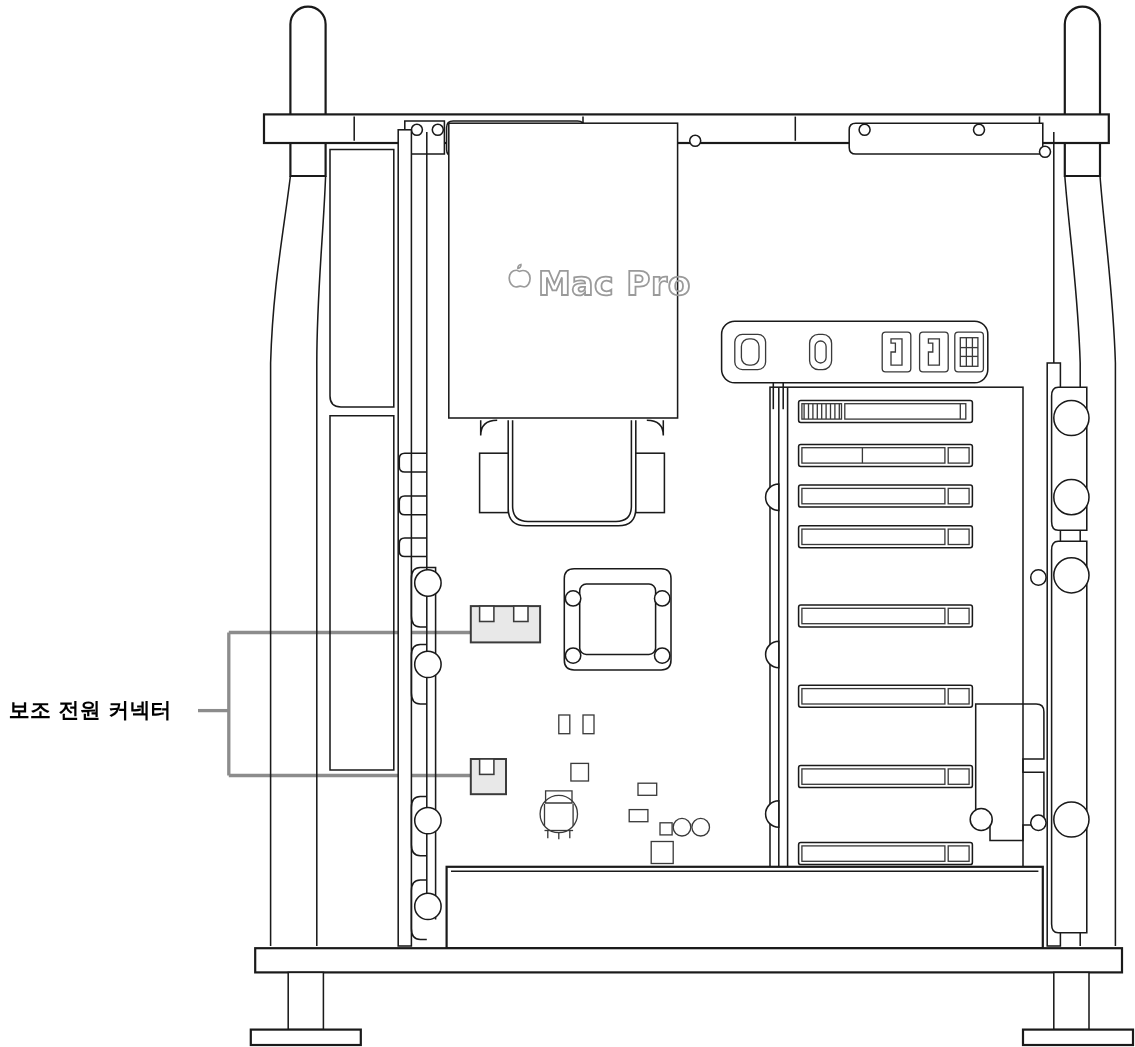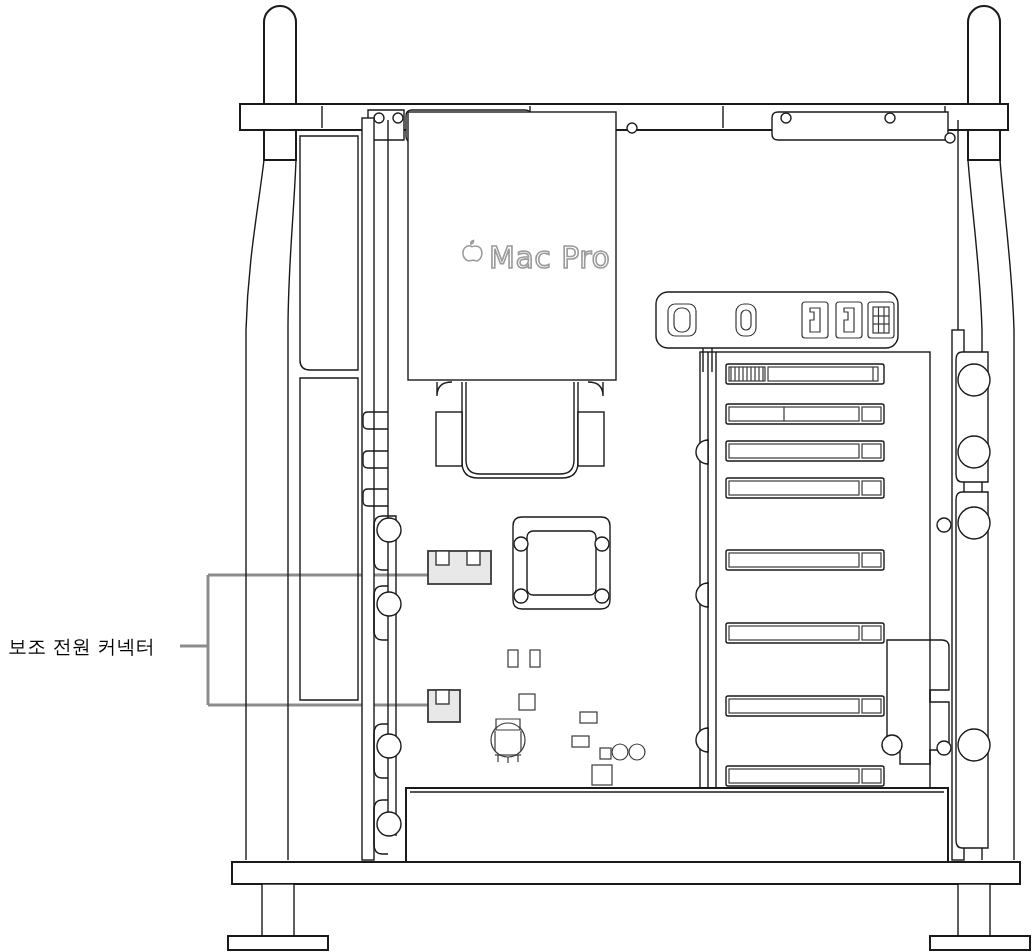--- a/index.html
+++ b/index.html
@@ -9,20 +9,21 @@
   }
   body {
     font-family: "DejaVu Sans", "Liberation Sans", sans-serif;
   }
   #stage {
     position: relative;
     width: 1032px;
     height: 952px;
     background: #ffffff;
     overflow: hidden;
+    font-weight: bold;
   }
   #diagram {
     position: absolute;
     left: 0;
     top: 0;
     width: 1032px;
     height: 952px;
   }
   .callout-label {
     position: absolute;

